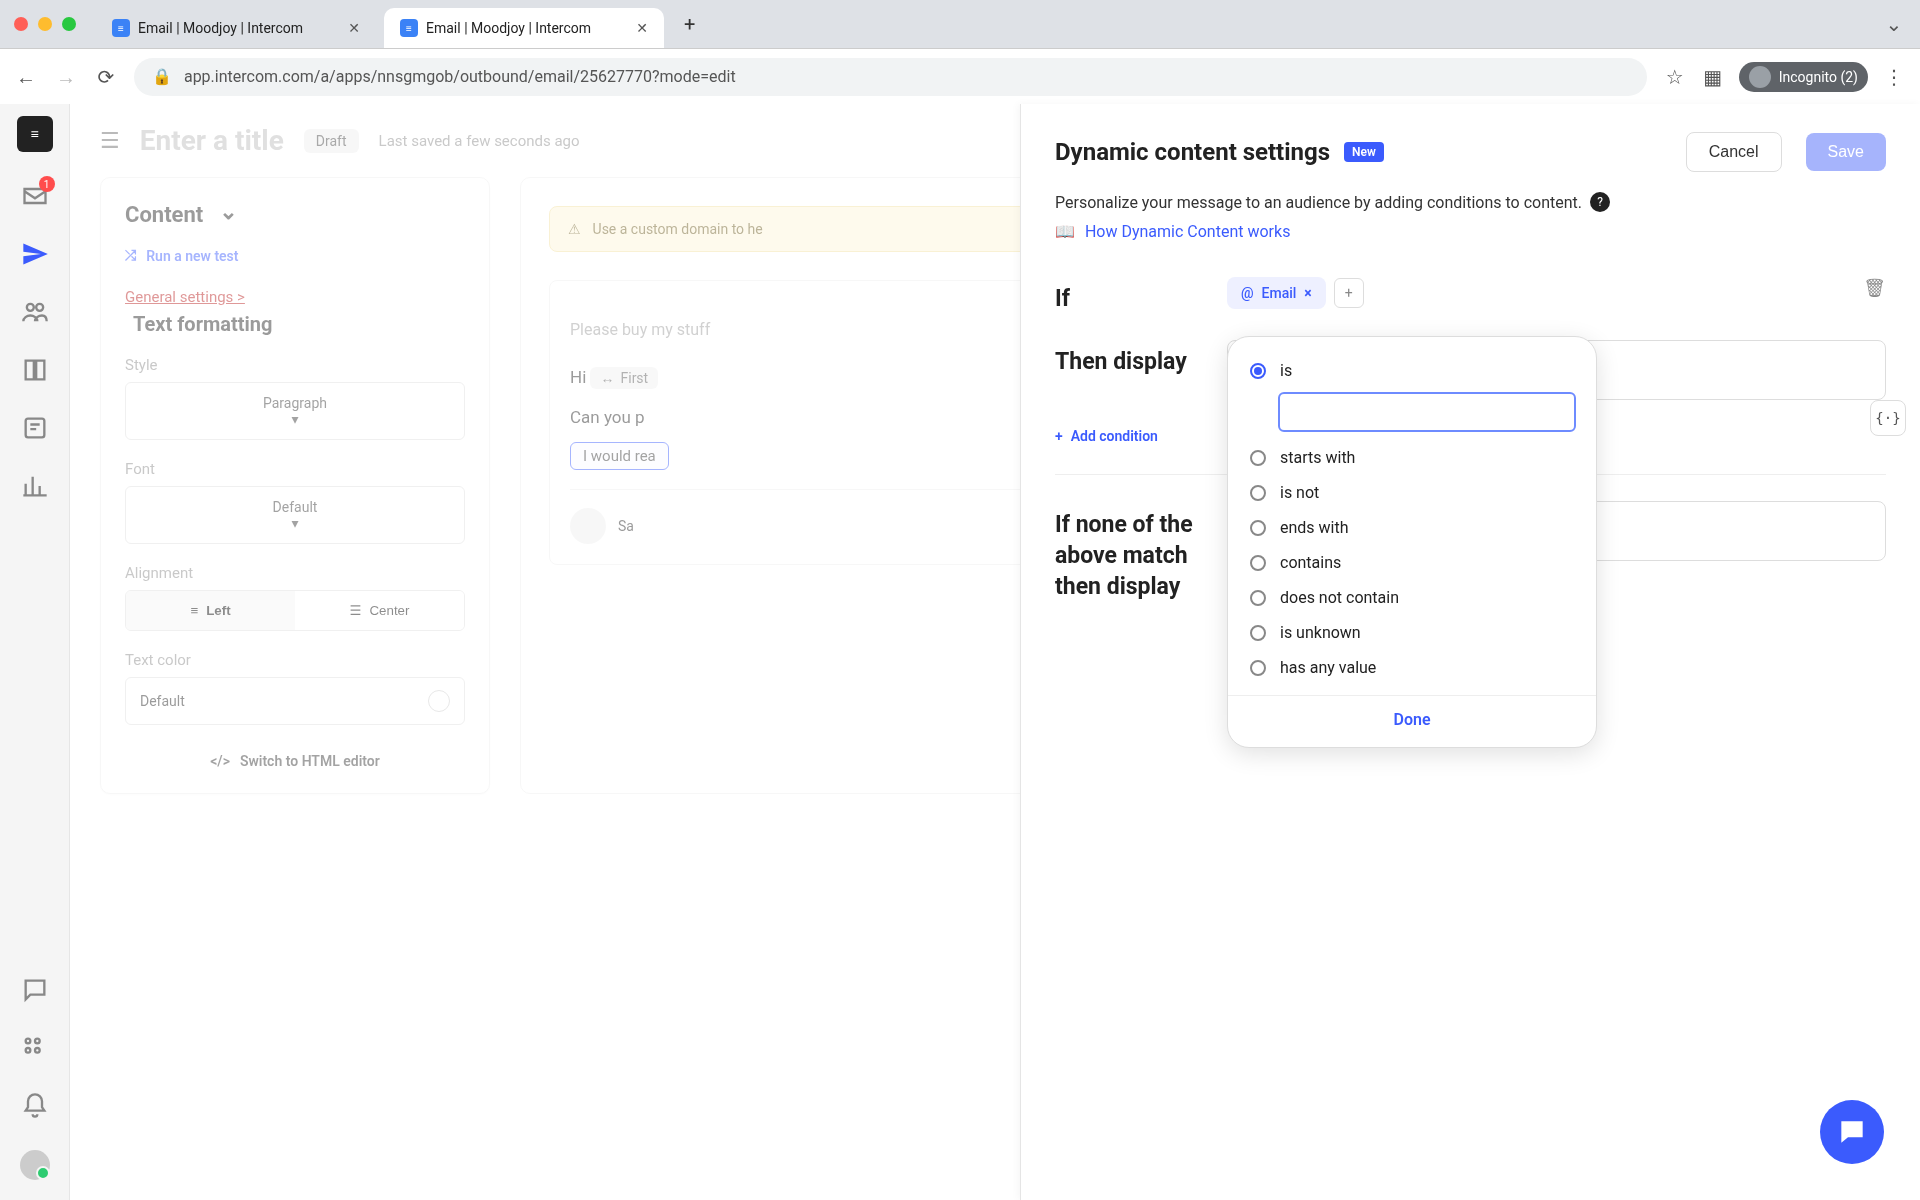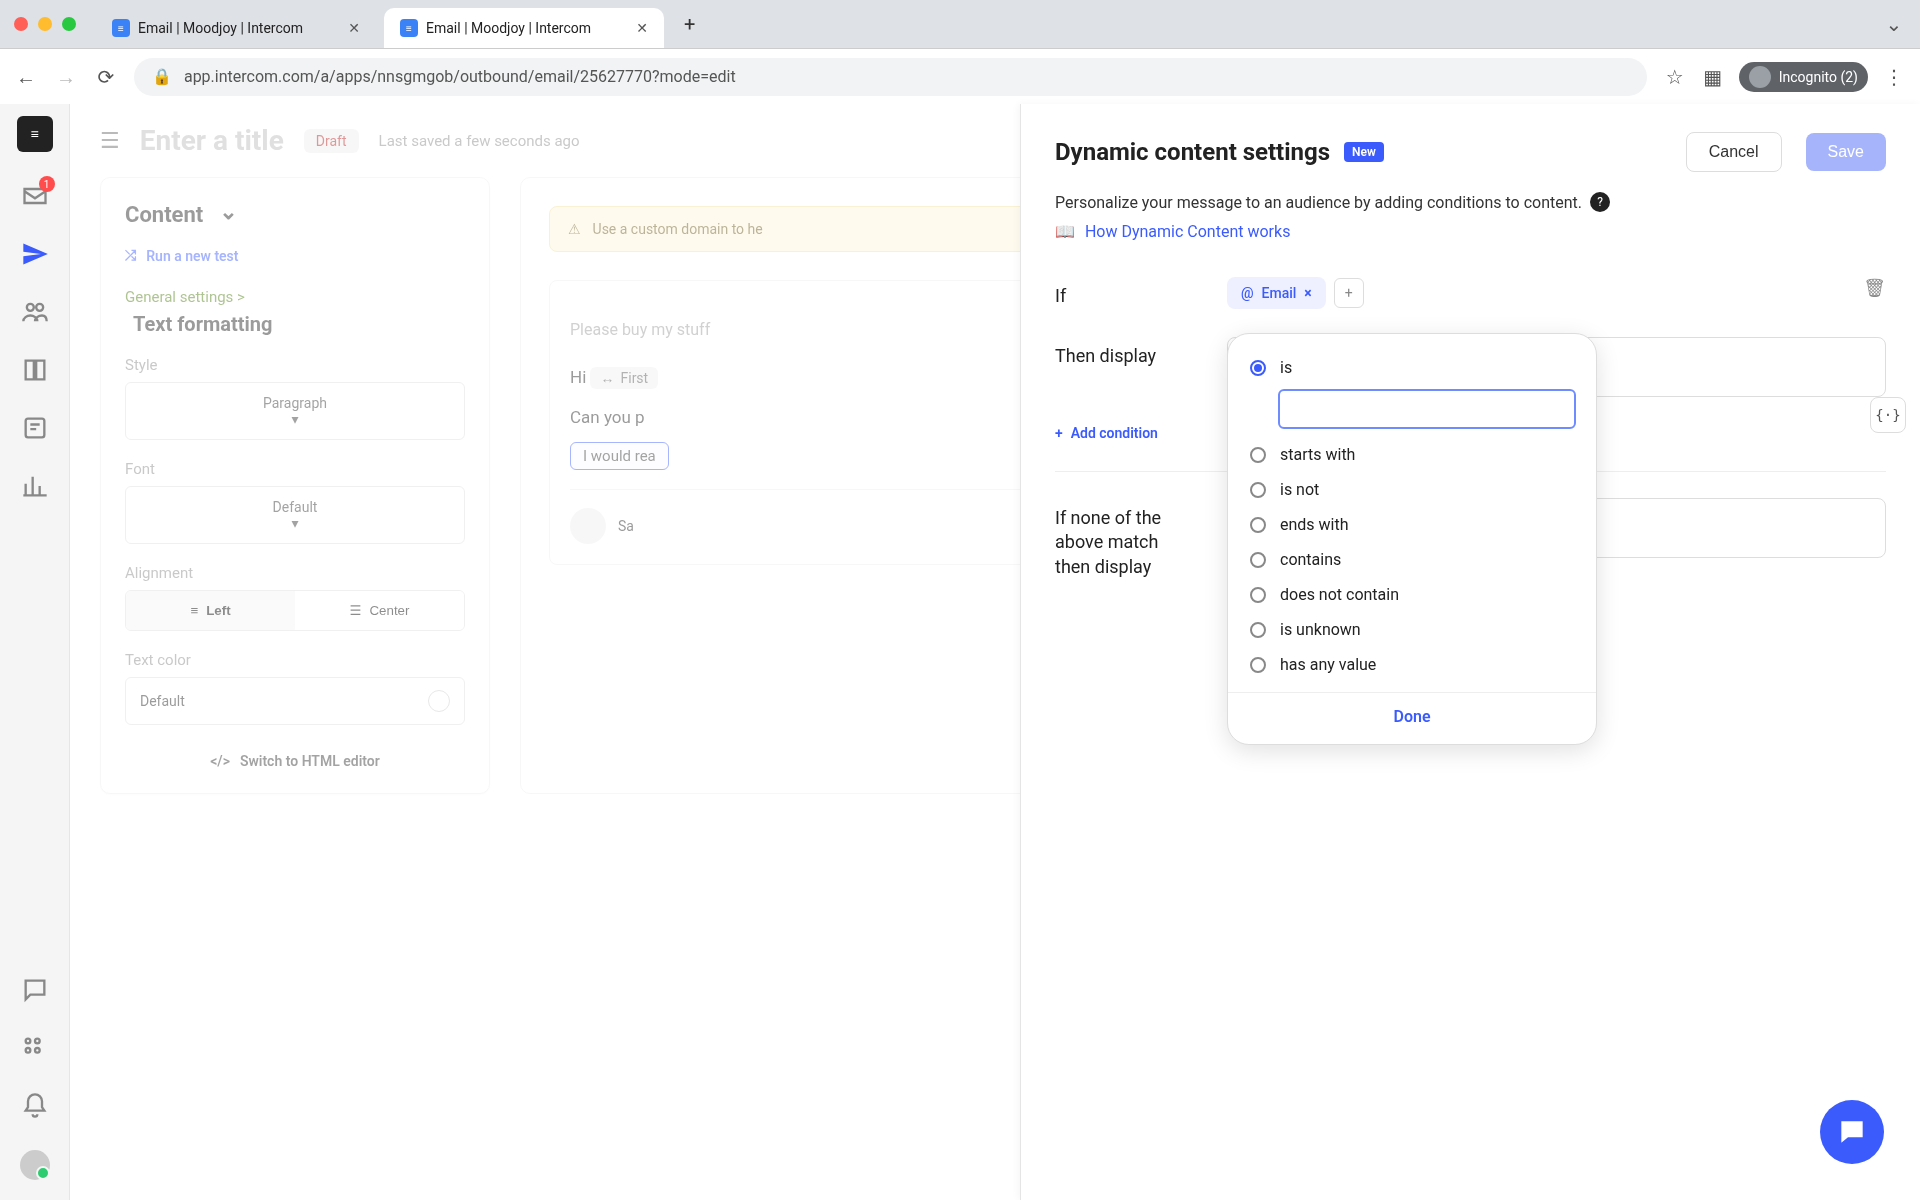--- a/index.html
+++ b/index.html
@@ -32,28 +32,28 @@
 .rail .ic.active { color: #3b5bfd; }
 .rail .ic .badge { position:absolute; top:-6px; right:-6px; width:16px; height:16px; background:#ff4d4d; color:#fff; border-radius:50%; font-size:10px; display:flex; align-items:center; justify-content:center; }
 .rail .spacer { flex: 1; }
 .rail .avatar { width: 30px; height: 30px; background: #ccc; border-radius: 50%; position:relative; margin-bottom: 20px;}
 .rail .avatar::after { content:''; position:absolute; bottom:0; right:0; width:10px; height:10px; background:#2ecc71; border:2px solid #f5f5f5; border-radius:50%; }
 
 .main { flex: 1; position: relative; background: #fff; }
 .header { display: flex; align-items: center; gap: 20px; padding: 20px 30px; }
 .ham { font-size: 22px; color: #666; }
 .title-input { font-size: 28px; font-weight: 700; color: #bbb; }
-.pill { background: #eee; color: #b91c1c; padding: 4px 12px; border-radius: 6px; font-size: 14px; }
+.pill { background: #eee; color: #404040; padding: 4px 12px; border-radius: 6px; font-size: 14px; }
 .lastsaved { color: #888; font-size: 15px; }
 
 .content-area { display: flex; padding: 0 30px; gap: 30px; }
 .sidecard { width: 390px; background: #fff; border: 1px solid #eee; border-radius: 10px; padding: 24px; box-shadow: 0 1px 2px rgba(0,0,0,0.03); }
 .sidecard h2 { font-size: 22px; font-weight: 700; display:flex; align-items:center; gap:16px; margin-bottom: 20px; }
 .runtest { color: #3b5bfd; font-weight: 600; display:flex; align-items:center; gap:10px; margin-bottom: 24px; }
-.bc { color: #4d7c0f; font-size: 15px; }
+.bc { color: #b91c1c; font-size: 15px; text-decoration: underline; }
 .section-title { font-size: 20px; font-weight: 700; margin: 6px 8px 20px; }
 .field-label { color: #888; font-size: 15px; margin-bottom: 8px; }
 .select { border: 1px solid #ddd; border-radius: 6px; padding: 12px 14px; display:flex; justify-content:flex-start; align-items:center; background:#fff; margin-bottom: 20px; color:#333;flex-direction:column; }
 .seggroup { display:flex; border:1px solid #ddd; border-radius:6px; overflow:hidden; margin-bottom: 20px; }
 .segbtn { flex:1; padding: 12px; display:flex; align-items:center; justify-content:center; gap:8px; background:#fff; border:none; }
 .segbtn.active { background:#f3f3f3; font-weight:600; }
 .colorbtn { border:1px solid #ddd; border-radius:6px; padding: 12px 14px; display:flex; justify-content:space-between; align-items:center; }
 .swatch { width:22px; height:22px; border:1px solid #ccc; border-radius:50%; background:#fff; }
 .switchhtml { text-align:center; margin-top: 28px; font-weight:600; color:#333; display:flex; justify-content:center; gap:10px; }
 
@@ -78,21 +78,21 @@
 .hd-spacer { flex:1; }
 .btn { padding: 10px 22px; border-radius:8px; font-size:16px; font-weight:500; border:none; }
 .btn.cancel { background:#fff; border:1px solid #ddd; color:#333; }
 .btn.save { background:#a6b4fc; color:#fff; margin-left:10px; }
 .desc { margin-top: 20px; font-size: 16px; color:#333; display:flex; align-items:center; gap:8px; }
 .helpcircle { width:20px; height:20px; border-radius:50%; background:#222; color:#fff; font-size:12px; display:flex; align-items:center; justify-content:center; }
 .learn { color:#3b5bfd; display:flex; align-items:center; gap:10px; margin-top: 10px; font-size:16px; }
 
 .rulegrid { margin-top: 36px; }
 .rulerow { display:flex; align-items:flex-start; gap: 32px; margin-bottom: 28px; position:relative; }
-.rulelabel { width: 140px; font-size: 18px; font-weight: 400; padding-top: 8px; }
+.rulelabel { width: 140px; font-size: 23px; font-weight: 700; padding-top: 8px; }
 .tagchip { background:#eef0ff; color:#3b5bfd; padding: 8px 14px; border-radius:8px; display:inline-flex; align-items:center; gap:8px; font-weight:500; }
 .tagchip .x { color:#3b5bfd; font-weight:700; }
 .pluschip { width:30px; height:30px; border:1px solid #ddd; border-radius:6px; display:flex; align-items:center; justify-content:center; color:#888; margin-left:8px; }
 .trash { margin-left:auto; color:#888; font-size:18px; }
 .contentbox { flex:1; border:1px solid #ddd; border-radius:8px; min-height: 60px; }
 .addcond { color:#3b5bfd; font-weight:600; display:flex; align-items:center; gap:8px; margin: 10px 0 30px; }
 .divider { border-top:1px solid #eee; margin: 10px 0 26px; }
 .codebtn { position:absolute; right: -20px; top: 60px; width:36px; height:36px; border:1px solid #ddd; border-radius:8px; background:#fff; display:flex; align-items:center; justify-content:center; font-family:monospace; color:#555; }
 
 

